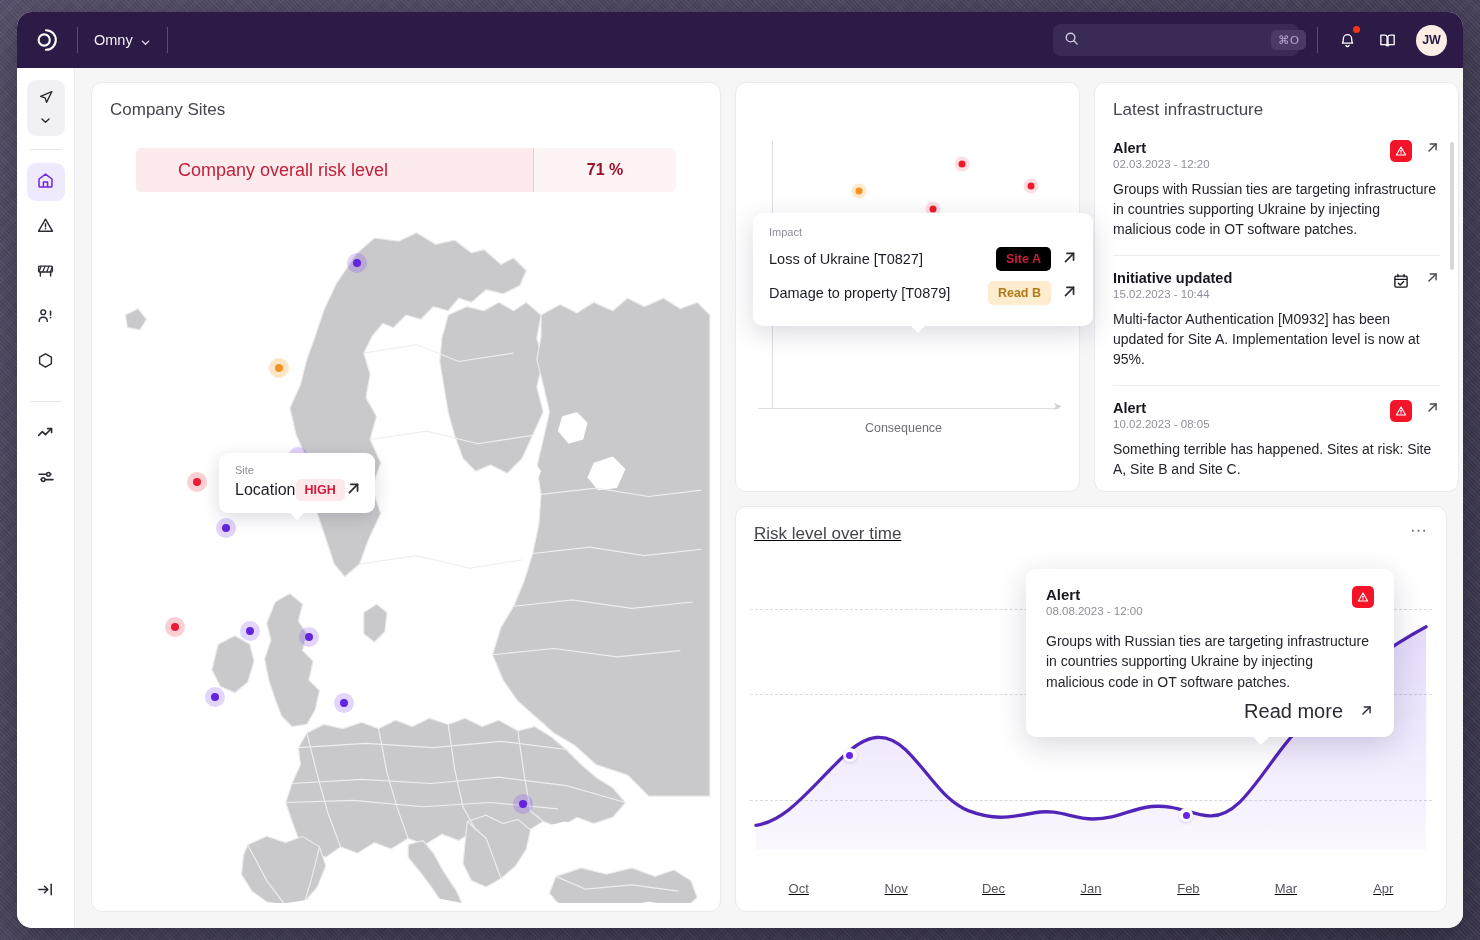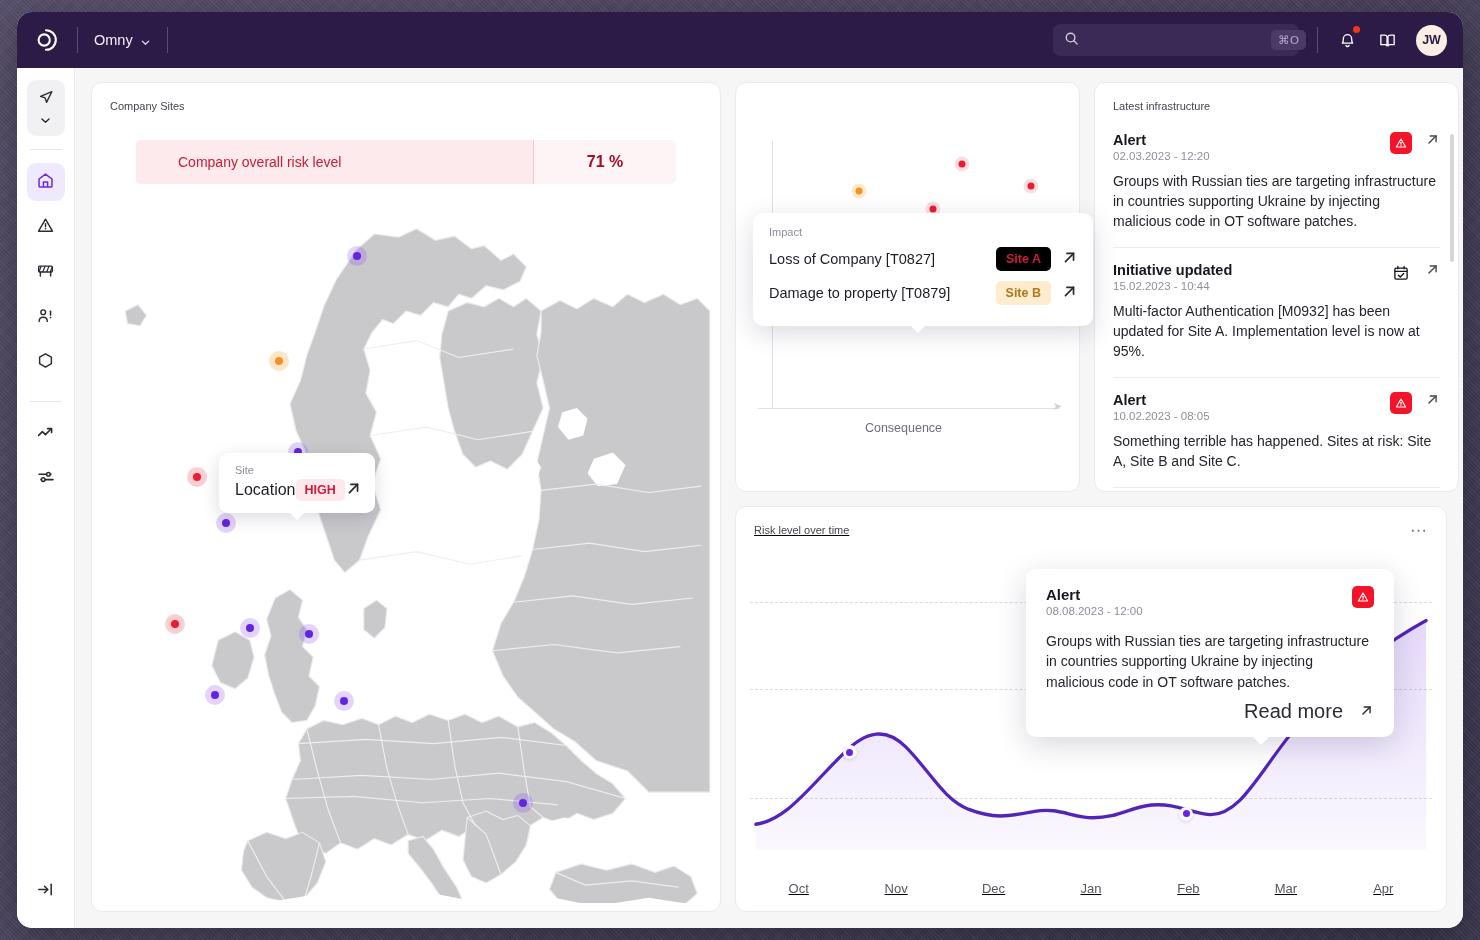--- a/index.html
+++ b/index.html
@@ -105,34 +105,34 @@
   }
   .col-left { width: 630px; flex:0 0 630px; display:flex; flex-direction:column; }
   .col-right { flex:1; display:flex; flex-direction:column; gap:14px; min-width:0; }
   .row-top { display:flex; gap:14px; height: 410px; flex:0 0 410px; }
 
   .card {
     background:#fff; border:1px solid #eaeaee;
     border-radius:11px; position:relative;
   }
   .card-title {
-    font-size:11px; color:#45454e;
+    font-size:17px; color:#45454e;
     padding:17px 0 0 18px;
   }
 
   
   .map-card { flex:1; display:flex; flex-direction:column; overflow:hidden; }
   .risk-bar {
     margin:28px 44px 0 44px;
     height:44px; display:flex; border-radius:5px; overflow:hidden;
   }
   .risk-label {
     flex:1; background:#fdeaec; color:#c2203a;
     display:flex; align-items:center; padding-left:42px;
-    font-size:14px;
+    font-size:18px;
   }
   .risk-val {
     width:143px; background:#fdf4f5; color:#9e1029;
     display:flex; align-items:center; justify-content:center;
     font-size:16px; font-weight:700;
     border-left:1px solid #f3c7ce;
   }
   .map-wrap { flex:1; position:relative; margin:12px 8px 8px; }
   .map-wrap svg { position:absolute; inset:0; width:100%; height:100%; }
 
@@ -696,33 +696,33 @@
               </svg>
           </div>
         </div>
         <div class="tail"></div>
       </div>
 
       <div class="tip-impact">
         <div class="lbl">Impact</div>
 
         <div class="imp-row">
-          <div class="imp-name">Loss of Company [T0827]</div>
+          <div class="imp-name">Loss of Ukraine [T0827]</div>
           <div class="chip a">Site A</div>
           <div class="arr">
             <svg width="17" height="17" viewBox="0 0 16 16" fill="none">
                 <path d="M4.2 11.8 11.8 4.2" stroke="#2a2a33" stroke-width="1.6" stroke-linecap="round"></path>
                 <path d="M5.6 4.2h6.2v6.2" stroke="#2a2a33" stroke-width="1.6" stroke-linecap="round" stroke-linejoin="round"></path>
               </svg>
           </div>
         </div>
 
         <div class="imp-row">
           <div class="imp-name">Damage to property [T0879]</div>
-          <div class="chip b">Site B</div>
+          <div class="chip b">Read B</div>
           <div class="arr">
             <svg width="17" height="17" viewBox="0 0 16 16" fill="none">
                 <path d="M4.2 11.8 11.8 4.2" stroke="#2a2a33" stroke-width="1.6" stroke-linecap="round"></path>
                 <path d="M5.6 4.2h6.2v6.2" stroke="#2a2a33" stroke-width="1.6" stroke-linecap="round" stroke-linejoin="round"></path>
               </svg>
           </div>
         </div>
         <div class="tail" style="left:165px"></div>
       </div>
 

